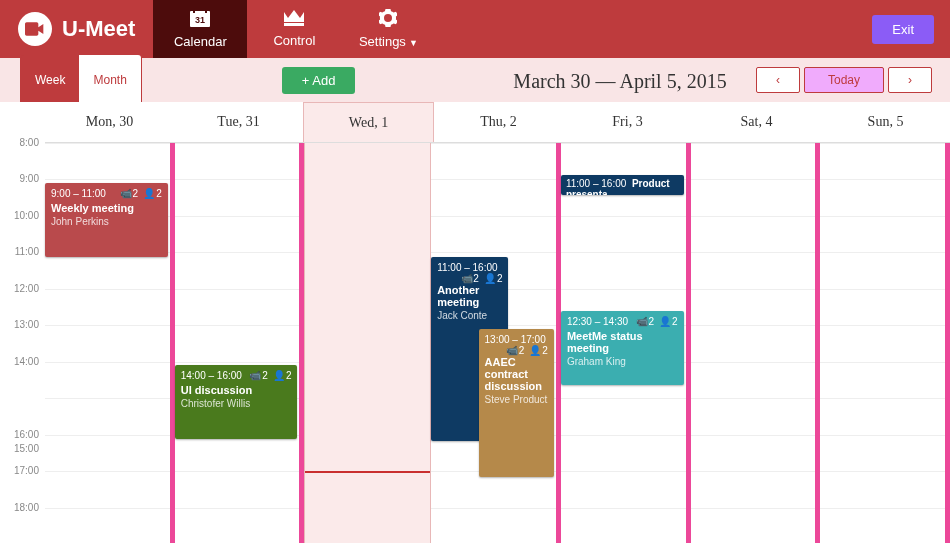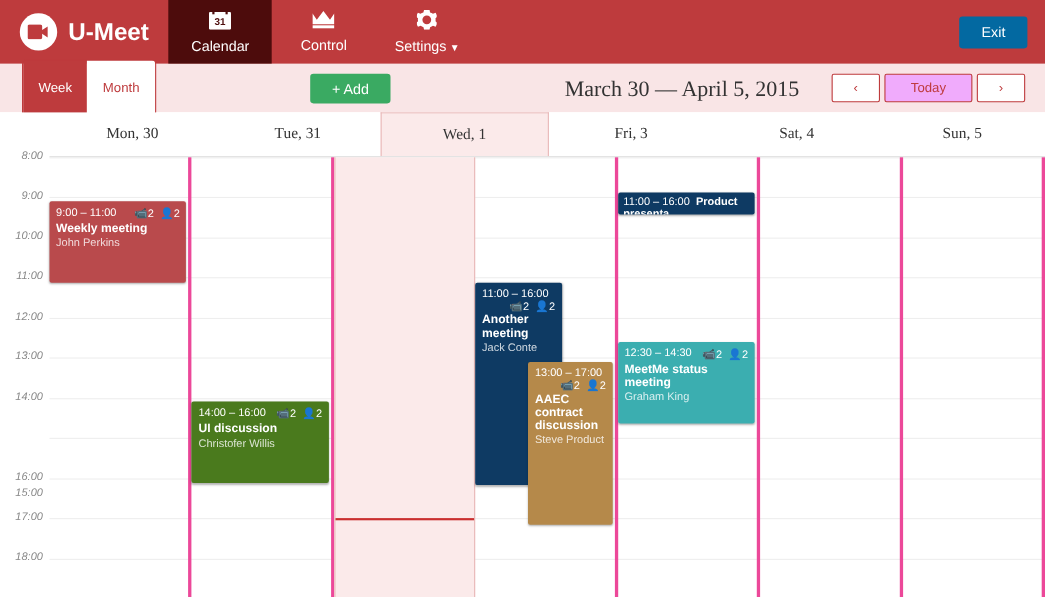--- a/index.html
+++ b/index.html
@@ -9,45 +9,45 @@
   .header { background: #be3b3d; height: 58px; display: flex; align-items: stretch; color: #fff; }
   .logo { display: flex; align-items: center; padding: 0 18px; font-size: 22px; font-weight: bold; }
   .logo-icon { width: 34px; height: 34px; border-radius: 50%; background: #fff; margin-right: 10px; display: flex; align-items: center; justify-content: center; }
   .logo-icon svg { width: 20px; height: 14px; fill: #be3b3d; }
   .nav { display: flex; align-items: stretch; }
   .nav-item { width: 94px; display: flex; flex-direction: column; align-items: center; justify-content: center; font-size: 13px; gap: 4px; cursor: pointer; }
   .nav-item.active { background: #4d0c0c; }
   .nav-item .nicon { font-size: 18px; line-height: 1; }
   .nav-item .caret { font-size: 9px; margin-left: 3px; }
   .spacer { flex: 1; }
-  .exit { align-self: center; margin-right: 16px; background: #0369a1; color: #fff; border: none; padding: 7px 20px; border-radius: 3px; font-size: 13px; cursor: pointer; }
+  .exit { align-self: center; margin-right: 16px; background: #8b5cf6; color: #fff; border: none; padding: 7px 20px; border-radius: 3px; font-size: 13px; cursor: pointer; }
 
   
   .toolbar { background: #f9e5e6; height: 44px; display: flex; align-items: center; padding: 0 12px; position: relative; }
   .seg { display: flex; border: 1px solid #be3b3d; border-radius: 4px; overflow: hidden; margin-left: 8px; }
   .seg button { border: none; background: #fff; color: #be3b3d; padding: 18px 14px; font-size: 12px; cursor: pointer; }
   .seg button.active { background: #be3b3d; color: #fff; }
   .addbtn { margin-left: 140px; background: #3aaa62; color: #fff; border: none; padding: 6px 20px; border-radius: 3px; font-size: 13px; cursor: pointer; }
   .range-title { position: absolute; left: 50%; transform: translateX(-50%); font-family: Georgia, serif; font-size: 20px; color: #333; top: 12px; left: 620px; transform: translateX(-50%); }
   .navbtns { margin-left: auto; display: flex; gap: 4px; margin-right: 6px; }
   .navbtns button { border: 1px solid #be3b3d; background: #fff; color: #be3b3d; padding: 5px 0; width: 44px; font-size: 12px; cursor: pointer; border-radius: 2px; }
   .navbtns .today { width: 80px; background: #f0abfc; }
   
   
   .cal-wrap { position: relative; height: 441px; overflow: hidden; }
   .day-headers { display: flex; height: 40px; background: #fff; }
   .gutter { width: 45px; flex: none; }
   .day-header { flex: 1; display: flex; align-items: center; justify-content: center; font-family: Georgia, serif; font-size: 14px; color: #333; }
   .day-header.today-col { background: #fbeaea; border: 1px solid #e8b7b7; border-bottom: none; }
   
   .grid-body { position: relative; display: flex; height: 401px; }
-  .time-col { width: 45px; flex: none; position: relative; font-style: italic; }
+  .time-col { width: 45px; flex: none; position: relative; }
   .time-slot { position: absolute; right: 6px; font-size: 10px; color: #888; transform: translateY(-50%); }
   .days { flex: 1; position: relative; display: flex; border-top: 1px solid #ddd; }
-  .day-col { flex: 1; border-right: 3px solid #ec4899; position: relative; }
+  .day-col { flex: 1; border-right: 5px solid #ec4899; position: relative; }
   .day-col:first-child { border-left: 1px solid #ddd; }
   .day-col.today-bg { background: #fbeaea; border-left: 1px solid #e8b7b7; border-right: 1px solid #e8b7b7; }
   .hline { position: absolute; left: 0; right: 0; border-top: 1px solid #eee; }
   .now-line { position: absolute; left: 0; right: 0; border-top: 2px solid #c92f2f; }
   
   
   .event { position: absolute; left: 0; right: 2px; border-radius: 2px; padding: 5px 6px; color: #fff; font-size: 10px; overflow: hidden; cursor: pointer; box-shadow: 0 1px 2px rgba(0,0,0,.3); }
   .event .time { font-size: 10px; }
   .event .badges { float: right; font-size: 10px; }
   .event .title { font-weight: bold; font-size: 11px; margin-top: 3px; margin-bottom: 2px; }
@@ -121,20 +121,21 @@
   </div>
 </div>
 
 <div class="cal-wrap">
   <div class="day-headers">
     <div class="gutter"></div>
 
   <div class="day-header">Mon, 30</div>
       <div class="day-header">Tue, 31</div>
       <div class="day-header today-col">Wed, 1</div>
+      <div class="day-header">Thu, 2</div>
       <div class="day-header">Fri, 3</div>
       <div class="day-header">Sat, 4</div>
       <div class="day-header">Sun, 5</div>
     </div>
   <div class="grid-body">
     <div class="time-col">
         <div class="time-slot" style="top: 0px;">8:00</div>
         <div class="time-slot" style="top: 36.4545px;">9:00</div>
         <div class="time-slot" style="top: 72.9091px;">10:00</div>
         <div class="time-slot" style="top: 109.364px;">11:00</div>

